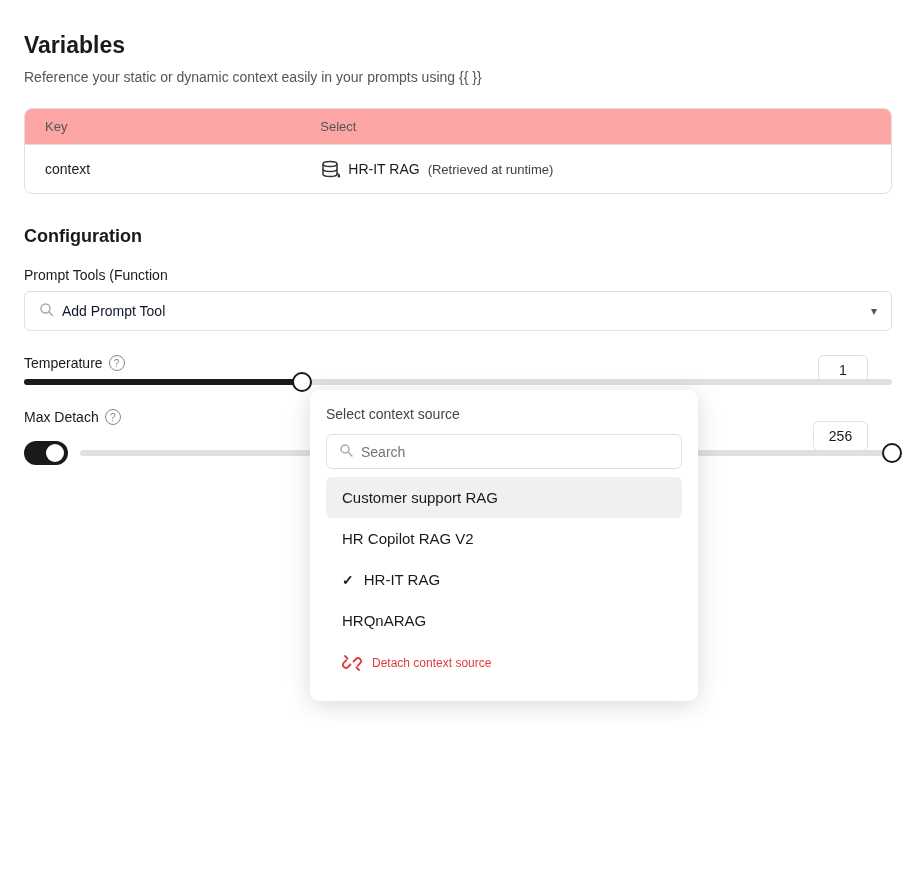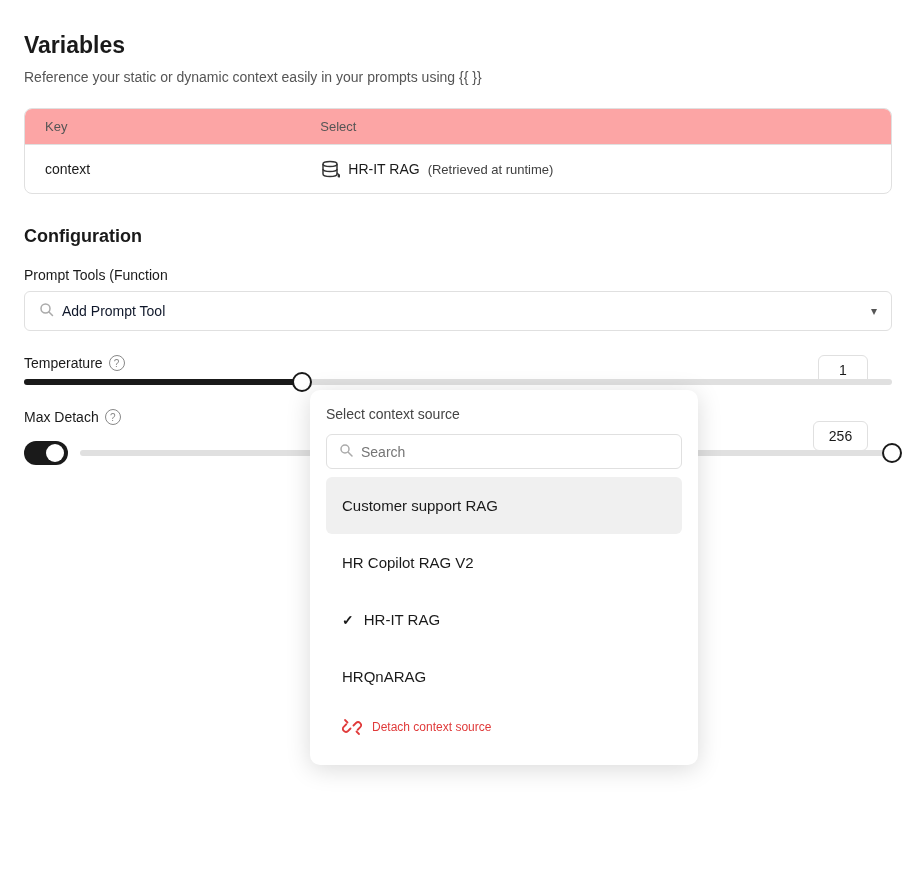--- a/index.html
+++ b/index.html
@@ -278,21 +278,21 @@
     .search-input {
       border: none;
       outline: none;
       font-size: 14px;
       color: #999;
       flex: 1;
       background: transparent;
     }
 
     .dropdown-item {
-      padding: 20px 16px;
+      padding: 12px 16px;
       border-radius: 6px;
       cursor: pointer;
       display: flex;
       align-items: center;
       gap: 10px;
       font-size: 15px;
     }
 
     .dropdown-item.highlighted {
       background: #f0f0f0;

